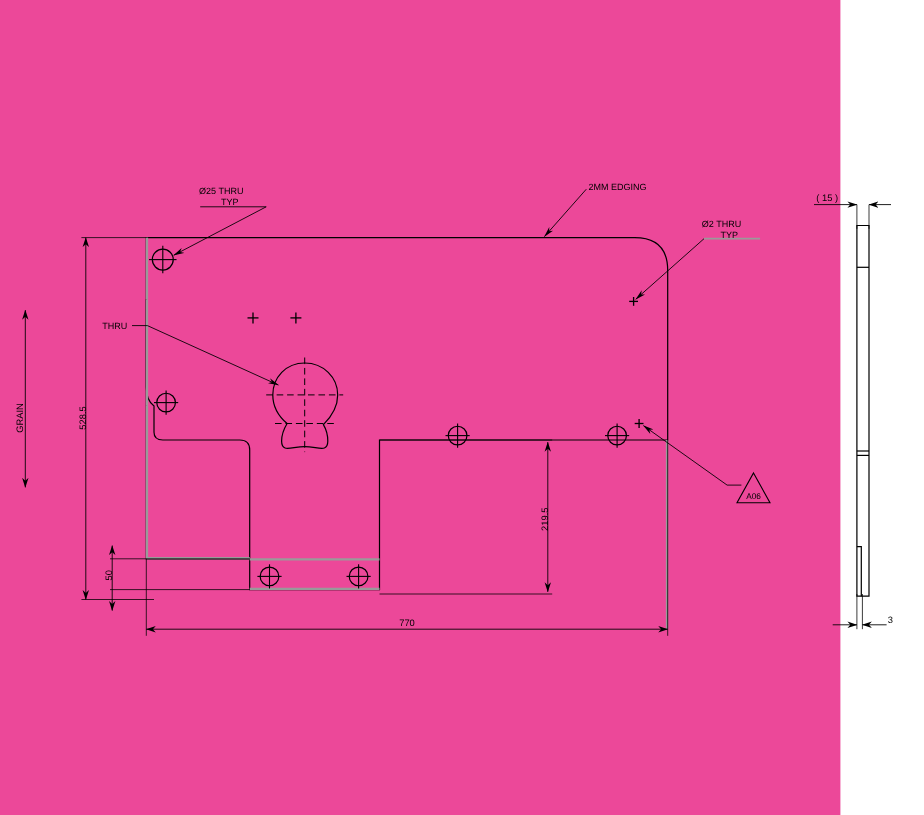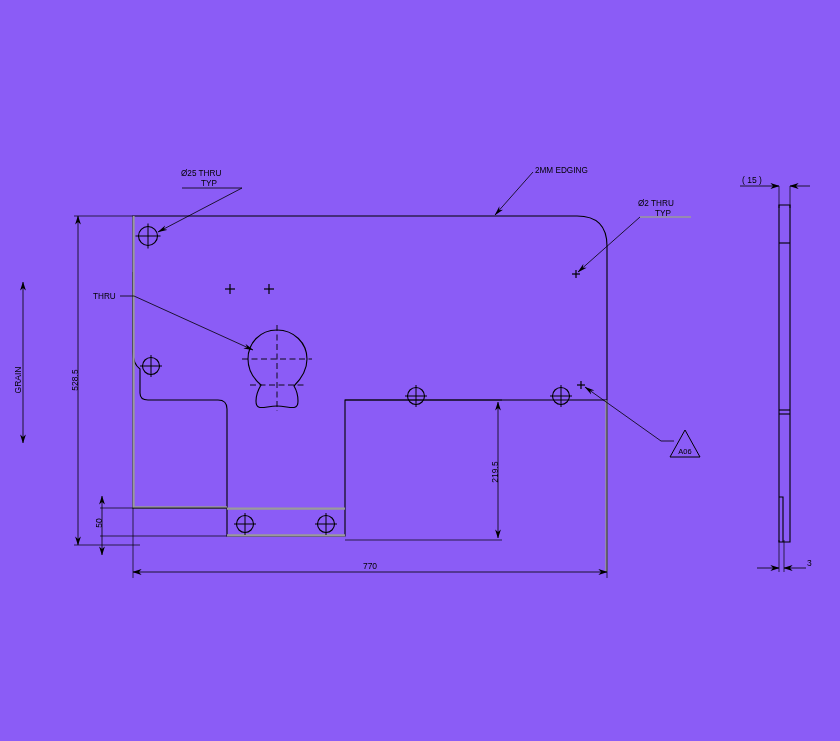--- a/index.html
+++ b/index.html
@@ -8,23 +8,23 @@
     background: #ffffff;
   }
   body {
     width: 840px;
     height: 741px;
     font-family: "Liberation Sans", sans-serif;
     overflow: hidden;
   }
   #drawing-root {
     position: relative;
-    width: 840px;
+    width: 764px;
     height: 741px;
-    background: #8b5cf6;
+    background: #ec4899;
     text-align: center;
   }
   svg#cad {
     display: block;
     width: 840px;
     height: 741px;
   }
   .outline {
     fill: none;
     stroke: #000000;

